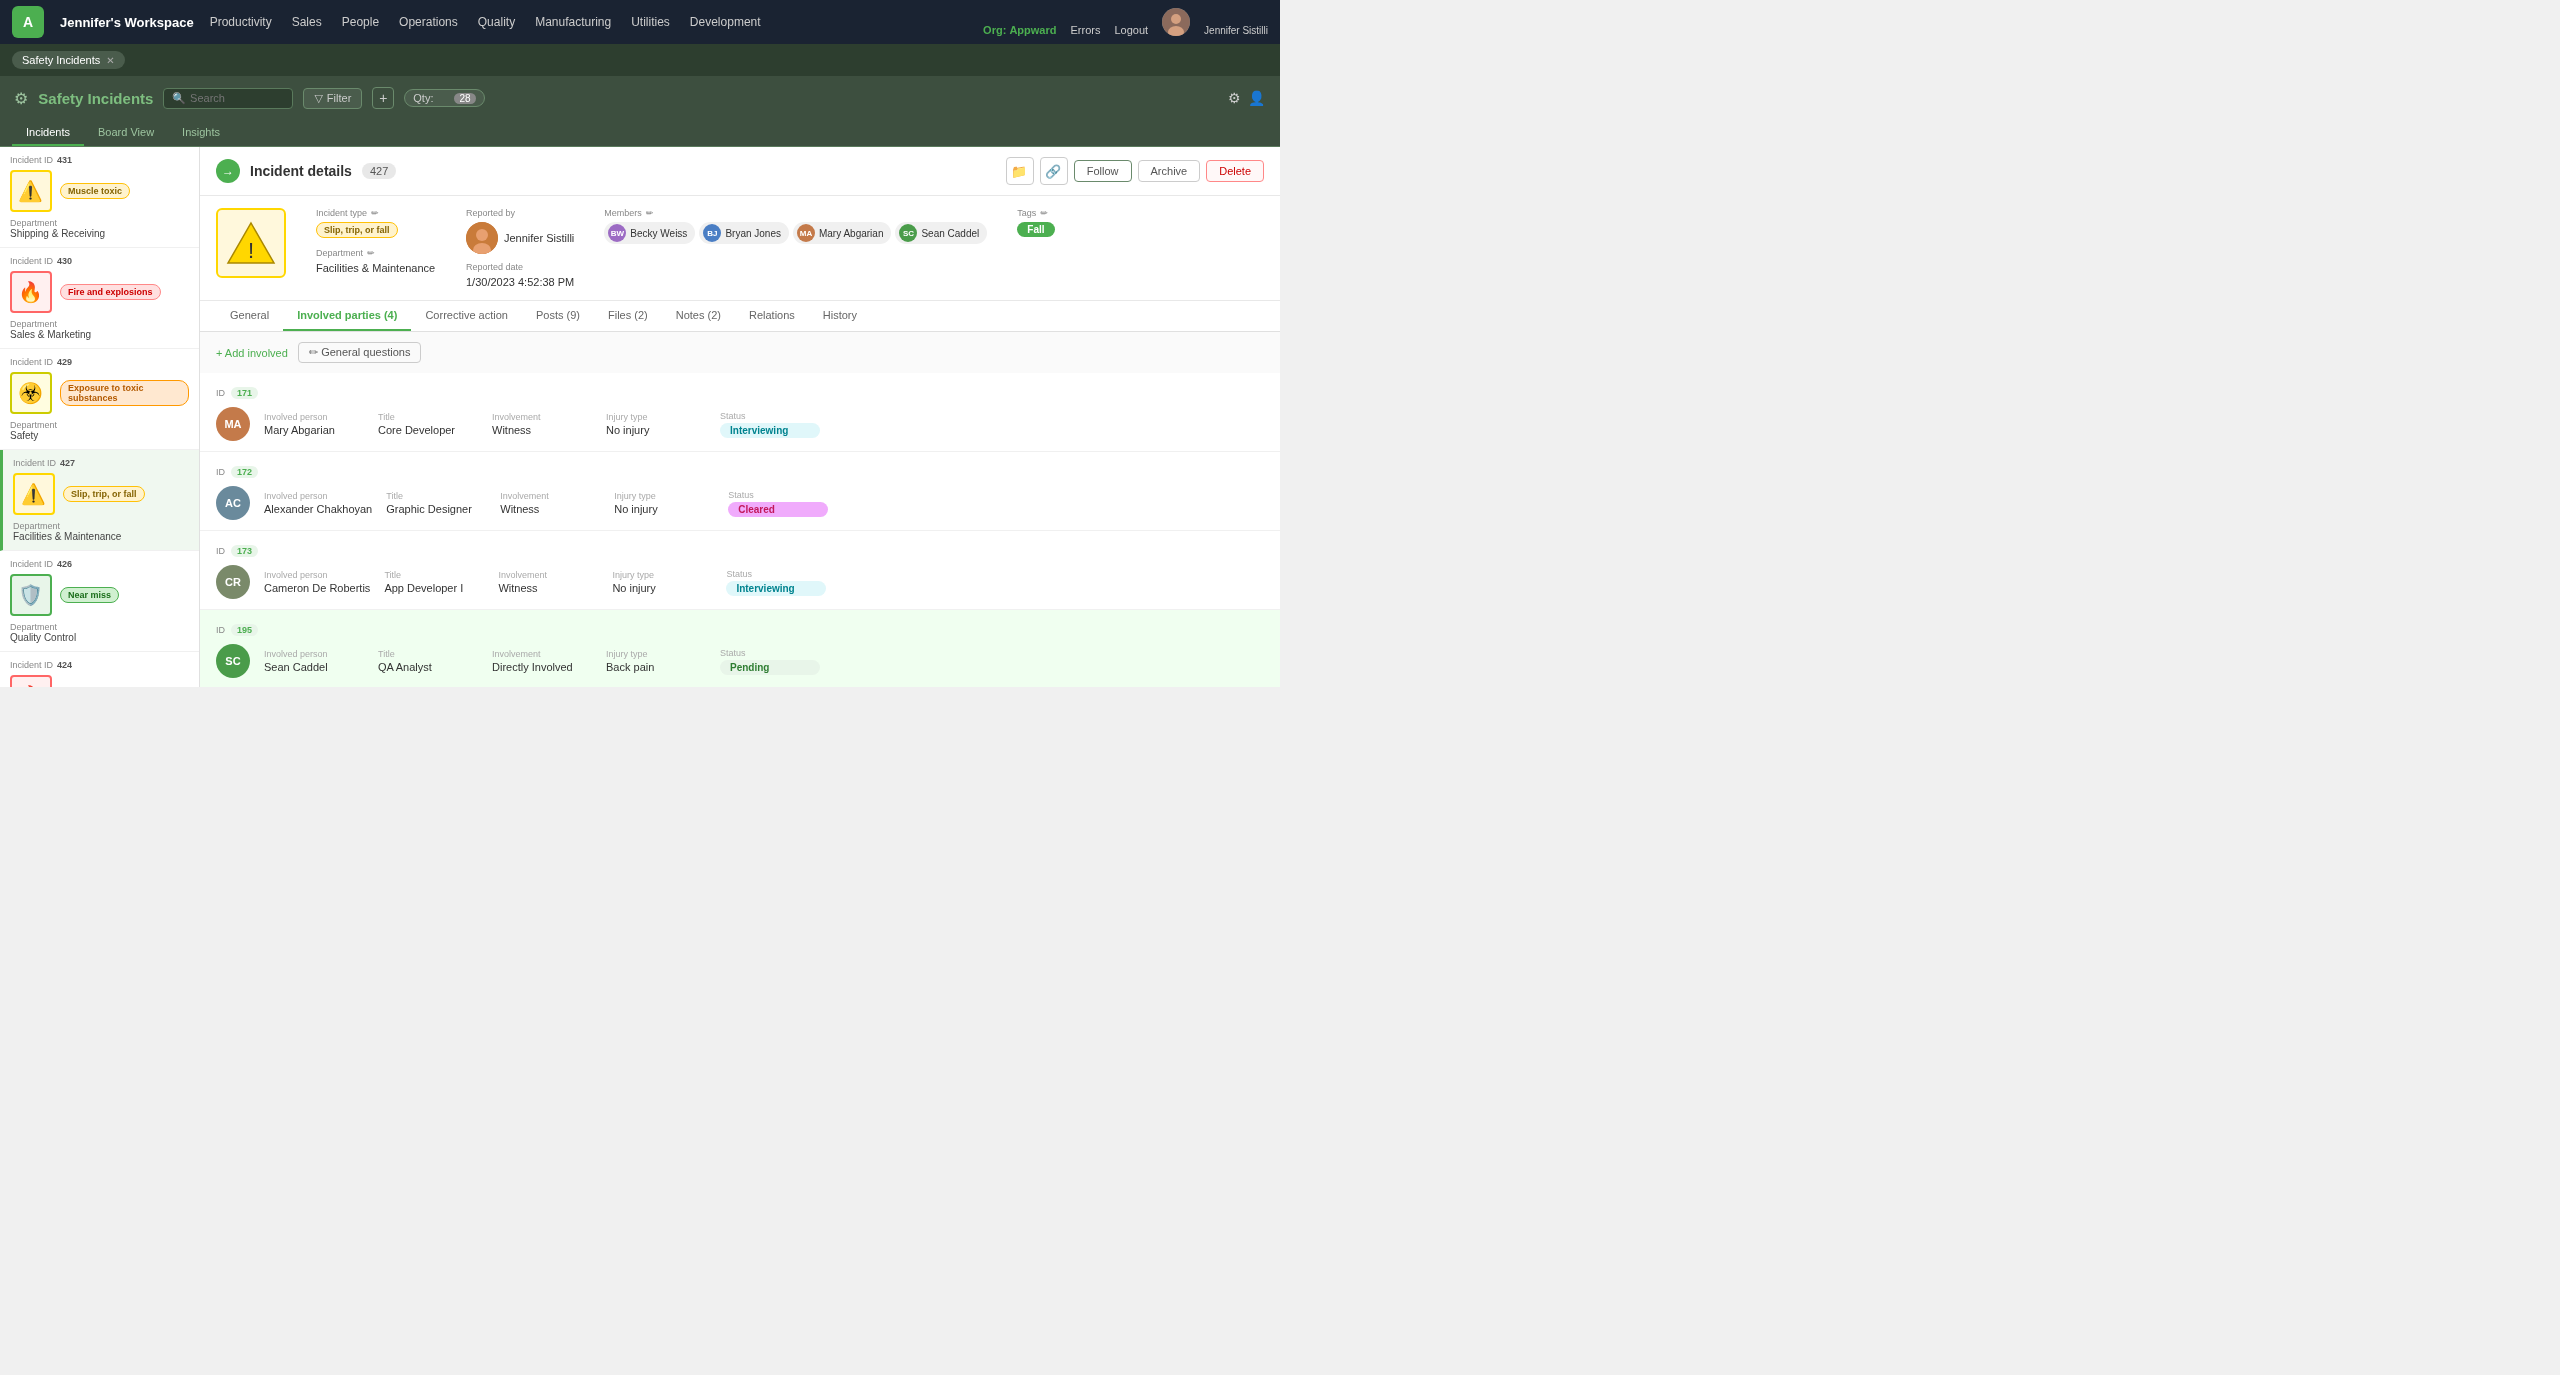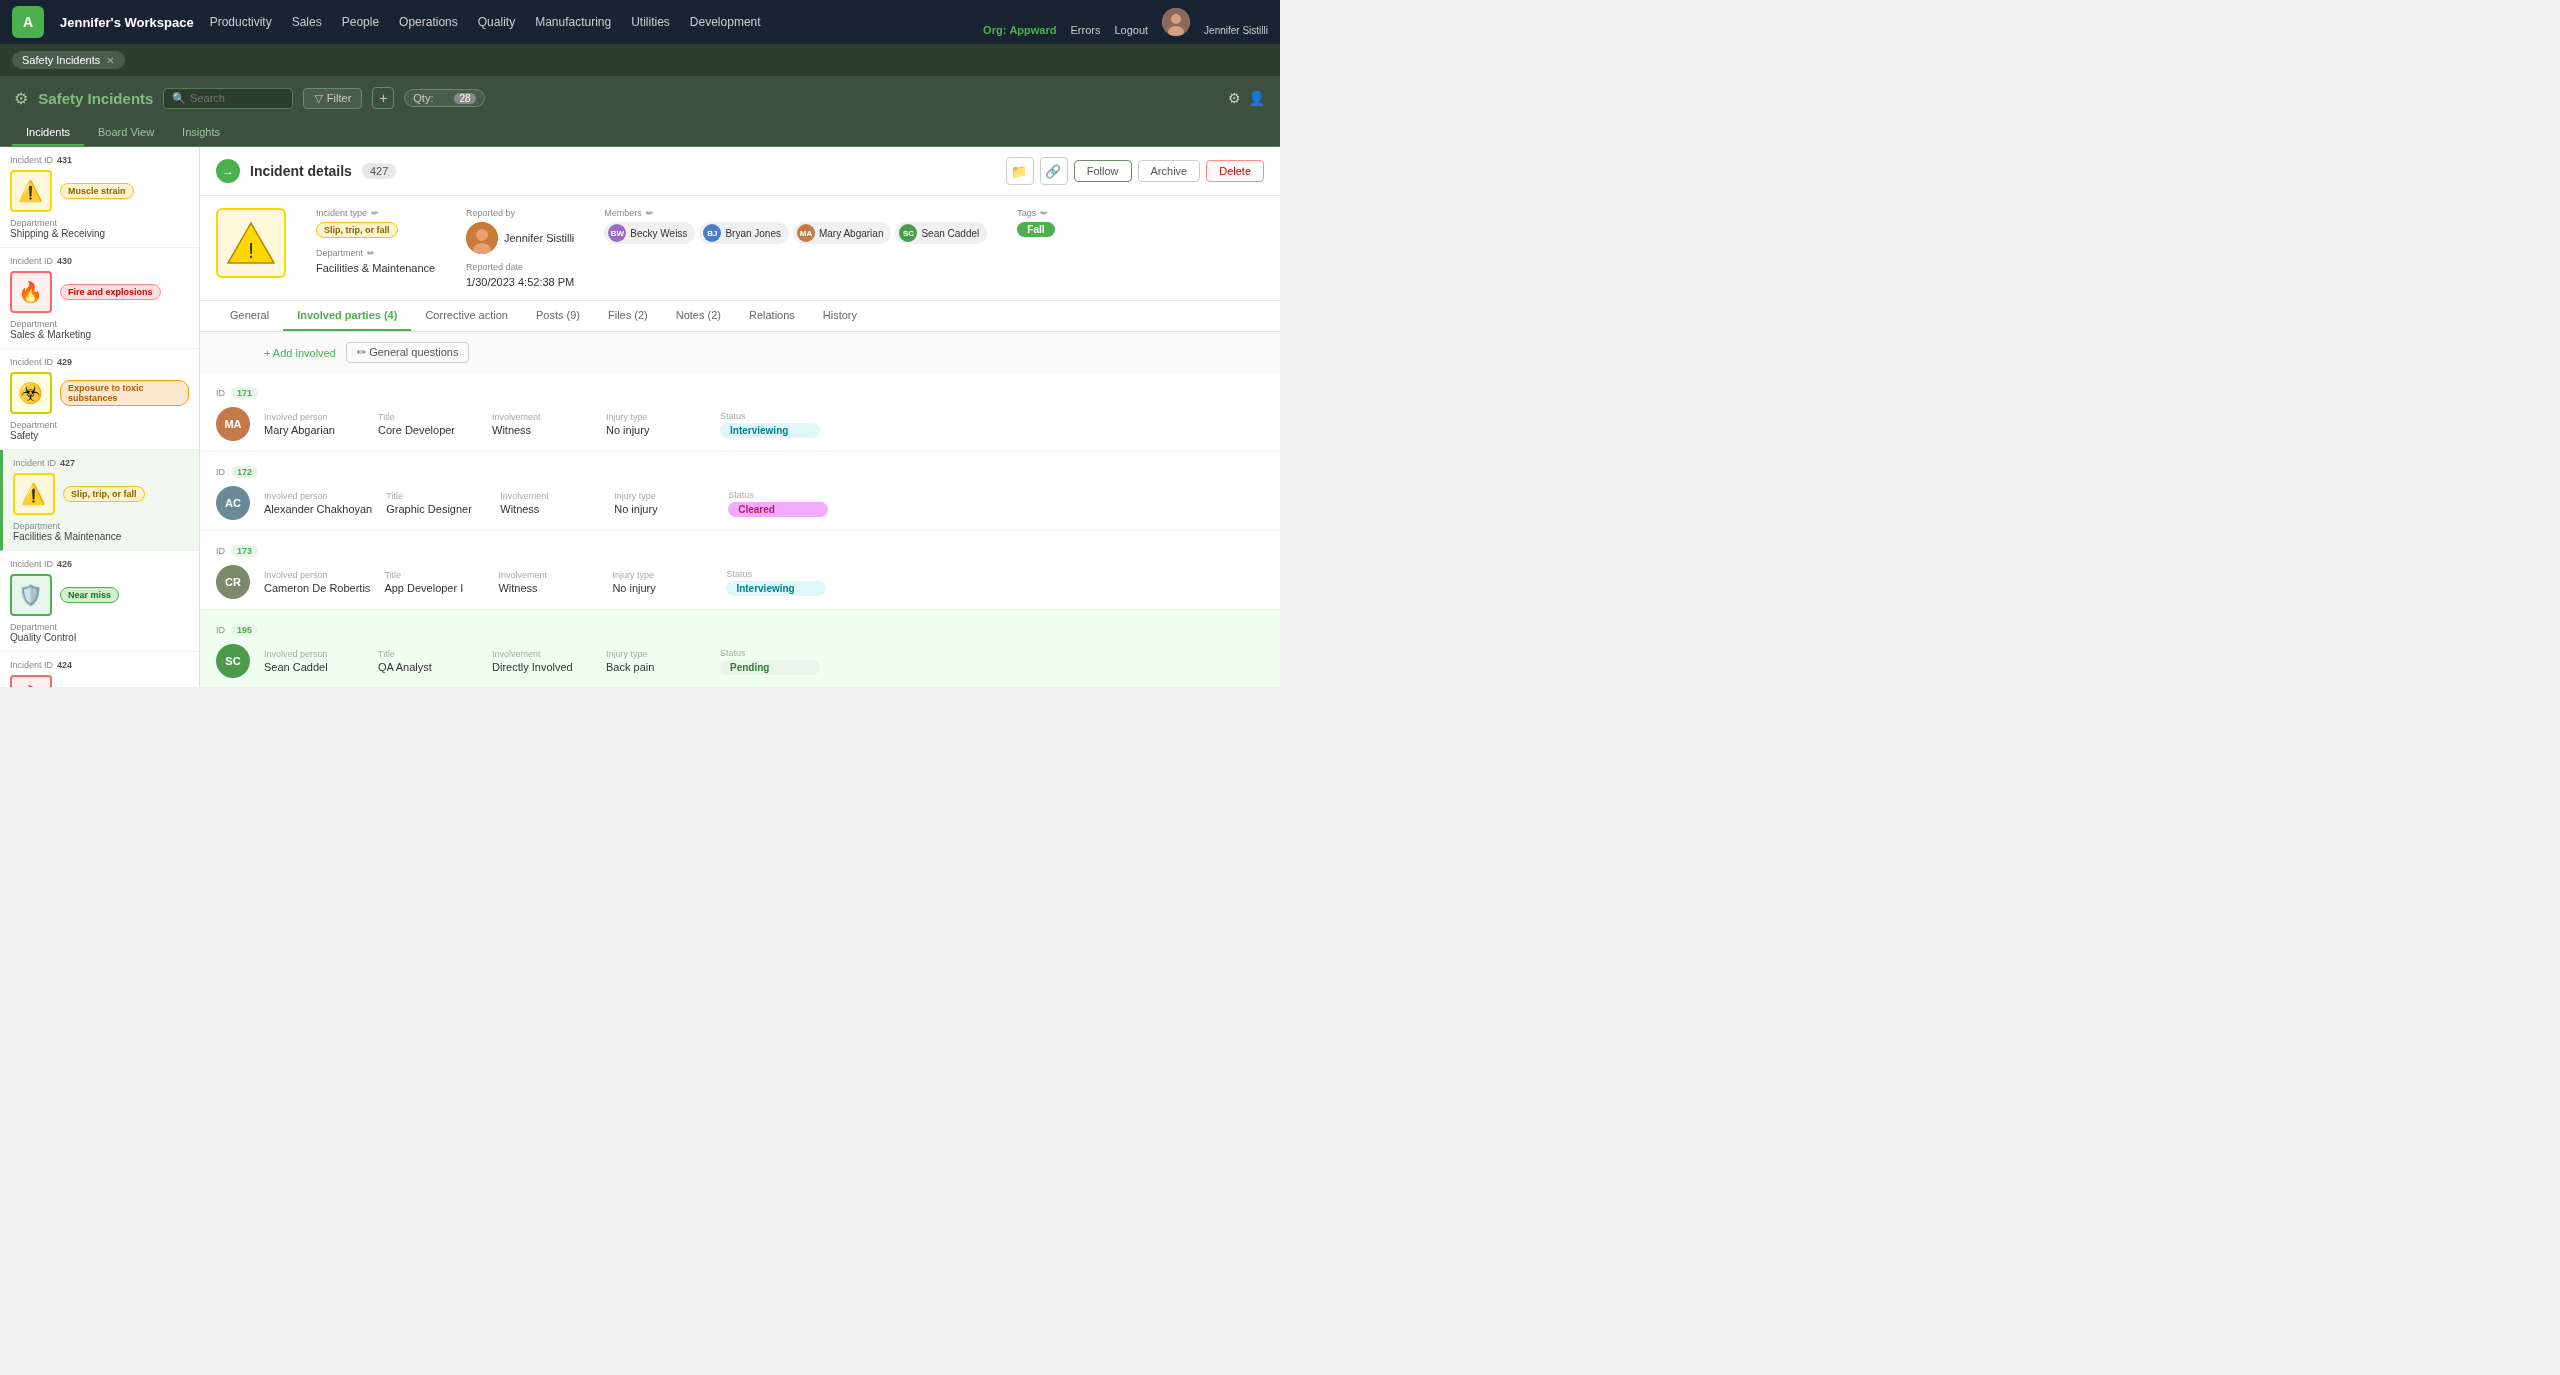--- a/index.html
+++ b/index.html
@@ -368,21 +368,21 @@
       gap: 10px;
       padding: 10px 16px;
       background: #fafafa;
     }
     .add-involved-btn {
       background: none;
       border: none;
       color: #4caf50;
       font-size: 11px;
       cursor: pointer;
-      display: flex; align-items: center; gap: 4px; margin-left: 48px;
+      display: flex; align-items: center; gap: 4px;
     }
     .general-q-btn {
       background: none;
       border: 1px solid #ccc;
       border-radius: 4px;
       color: #555;
       font-size: 11px;
       padding: 3px 10px;
       cursor: pointer;
       display: flex; align-items: center; gap: 4px;
@@ -521,21 +521,21 @@
 
   <div class="left-list">
 
     <div class="incident-item">
       <div style="display:flex;gap:4px;align-items:center;">
         <span class="incident-id-label">Incident ID</span>
         <span class="incident-id-num">431</span>
       </div>
       <div class="incident-icon-row">
         <div class="incident-icon" style="background:#fff8dc;border:2px solid #ffd700;">⚠️</div>
-        <span class="incident-type-badge badge-yellow">Muscle strain</span>
+        <span class="incident-type-badge badge-yellow">Muscle toxic</span>
       </div>
       <div>
         <div class="dept-label">Department</div>
         <div class="dept-name">Shipping &amp; Receiving</div>
       </div>
     </div>
 
     <div class="incident-item">
       <div style="display:flex;gap:4px;align-items:center;">
         <span class="incident-id-label">Incident ID</span>

